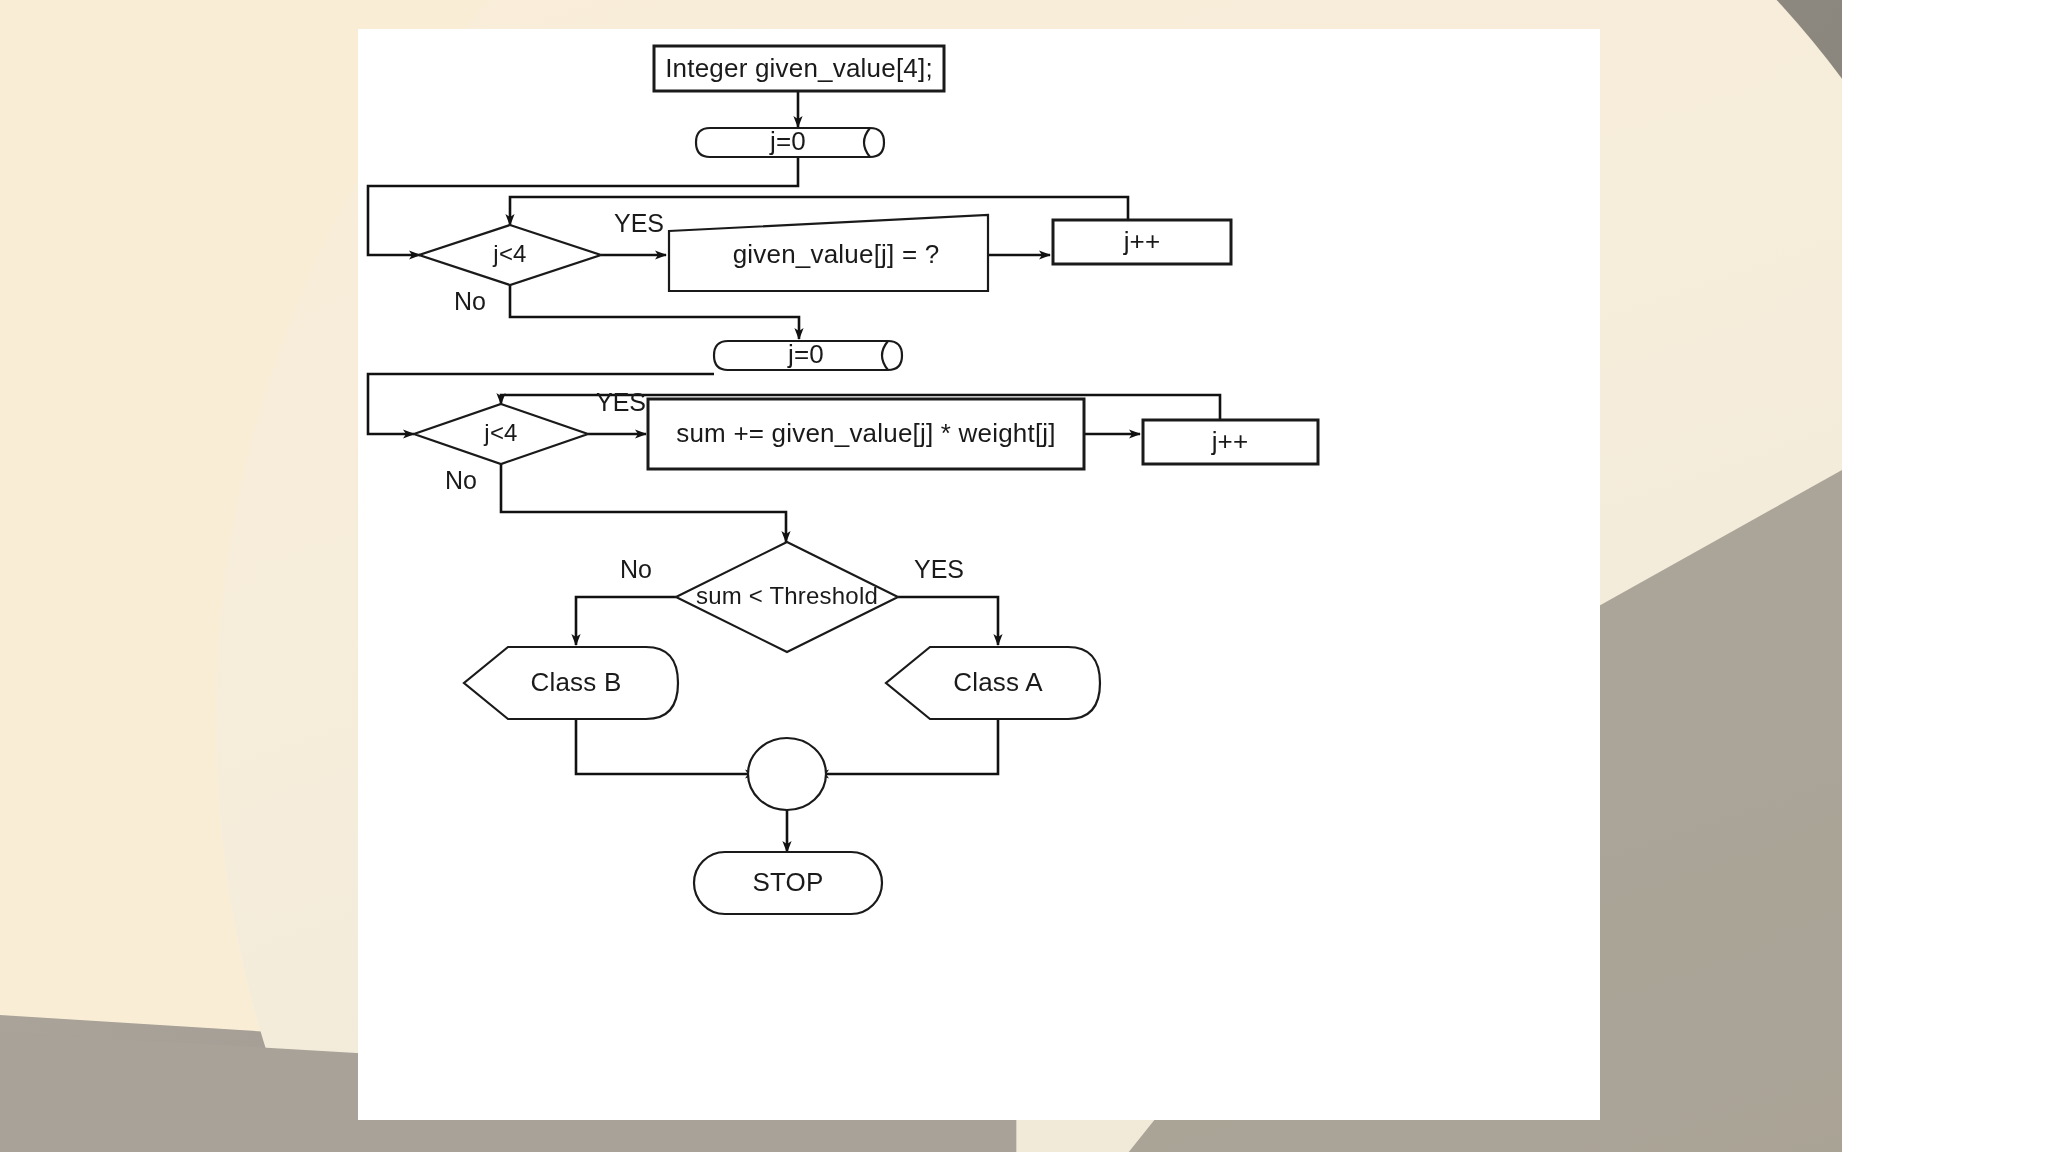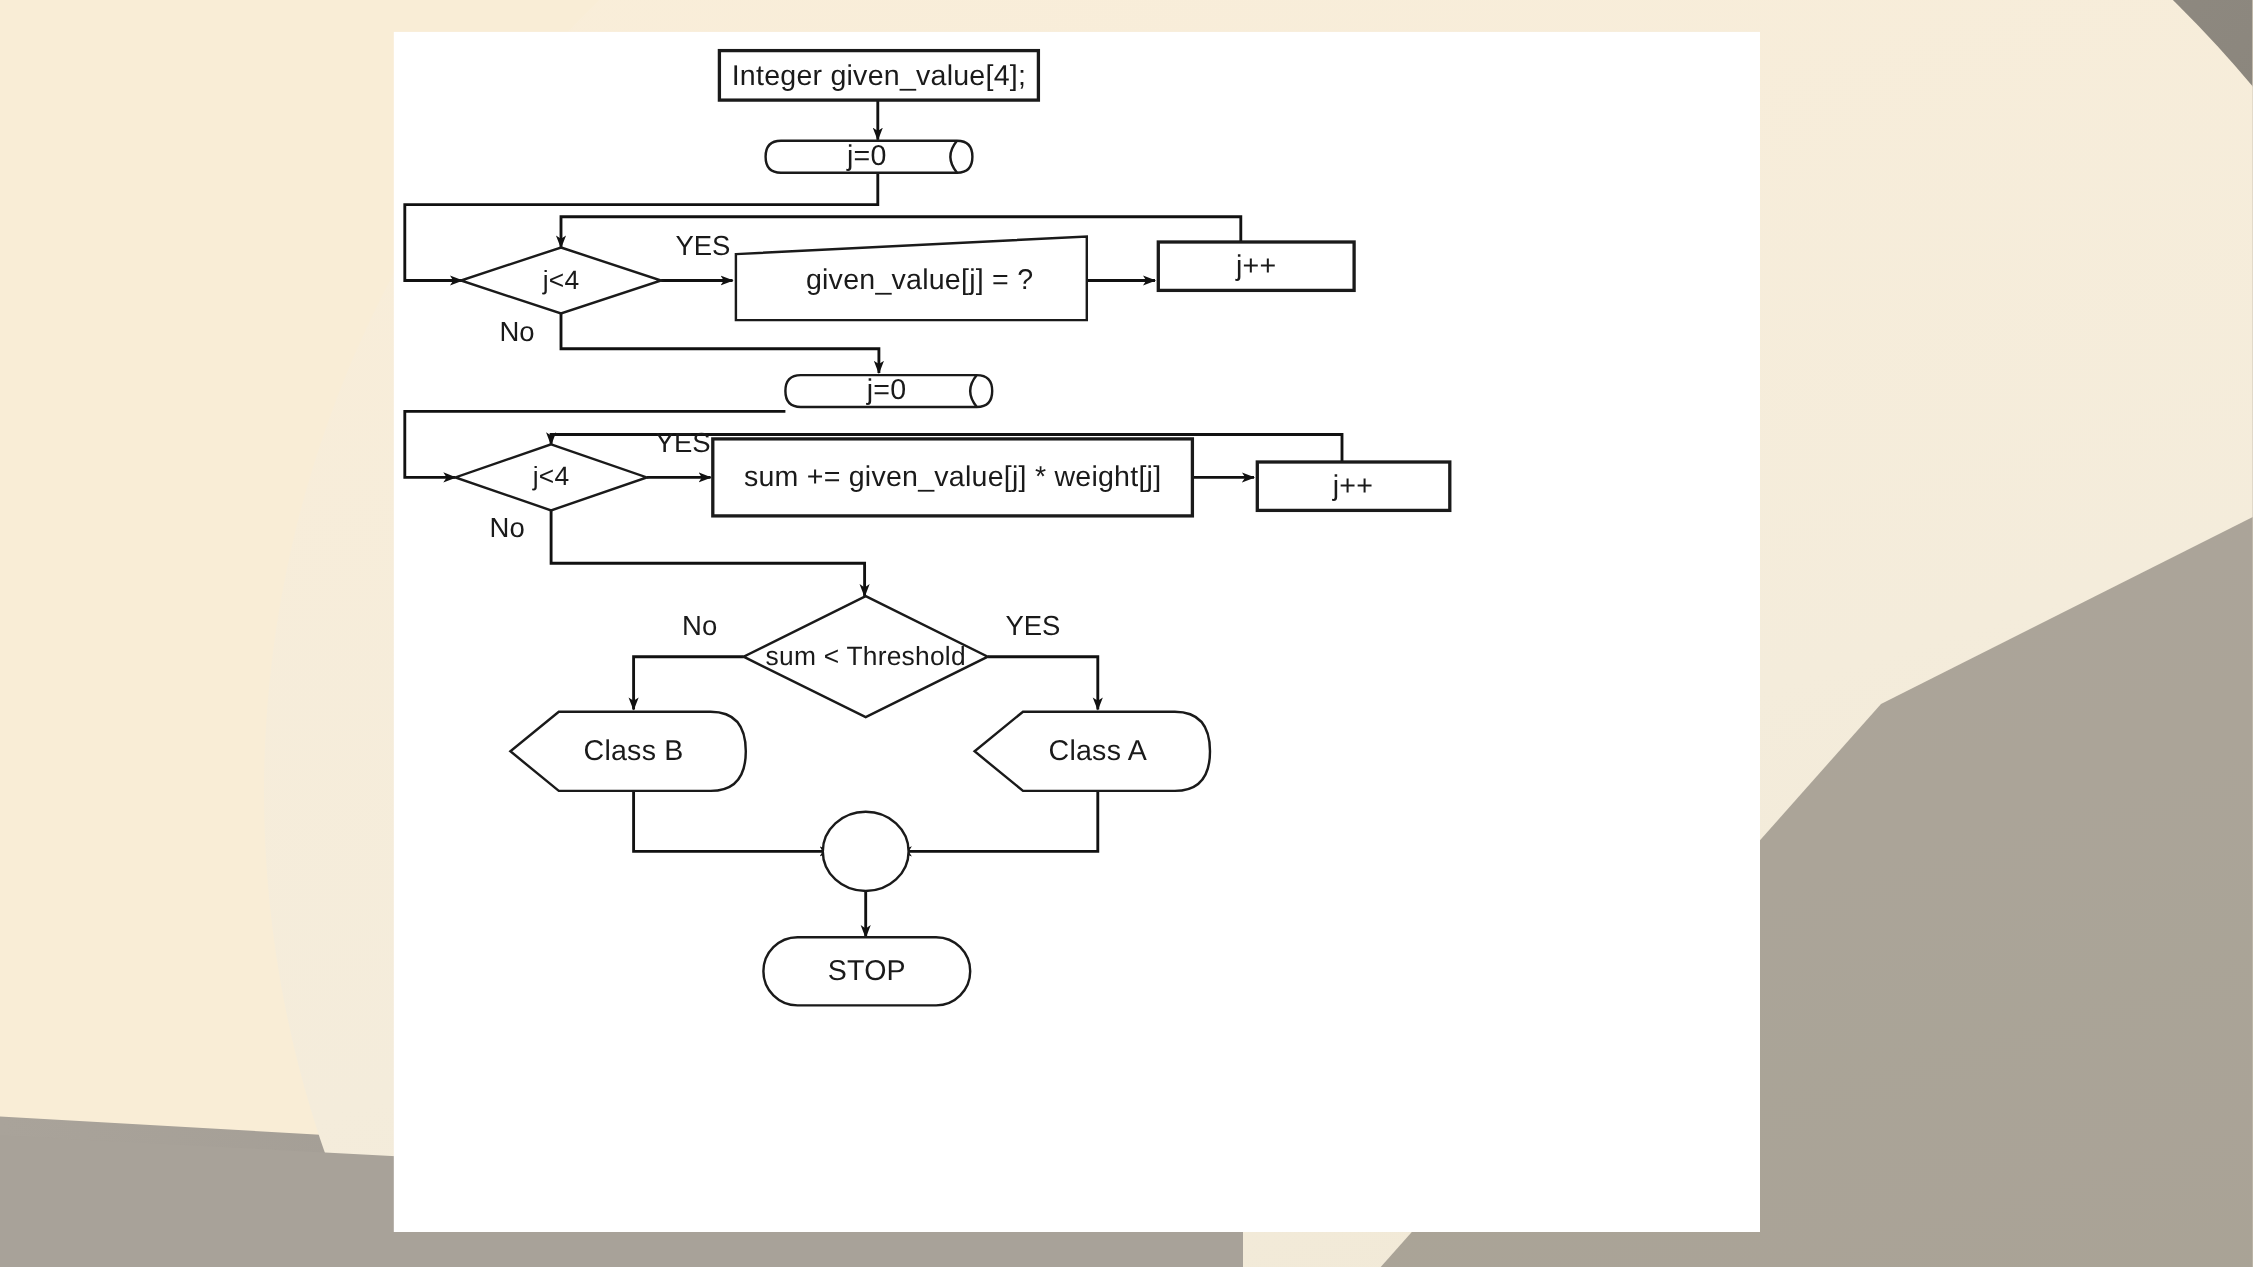--- a/index.html
+++ b/index.html
@@ -2,21 +2,21 @@
 <html><head>
 <meta charset="utf-8">
 <style>
   html, body {
     margin: 0;
     padding: 0;
     background: #ffffff;
   }
   #slide {
     position: relative;
-    width: 2048px;
+    width: 1842px;
     height: 1152px;
     overflow: hidden;
     font-family: "Liberation Sans", sans-serif;
     background: #f9edd6;
   }
   .bg-layer {
     position: absolute;
     inset: 0;
     width: 100%;
     height: 100%;

